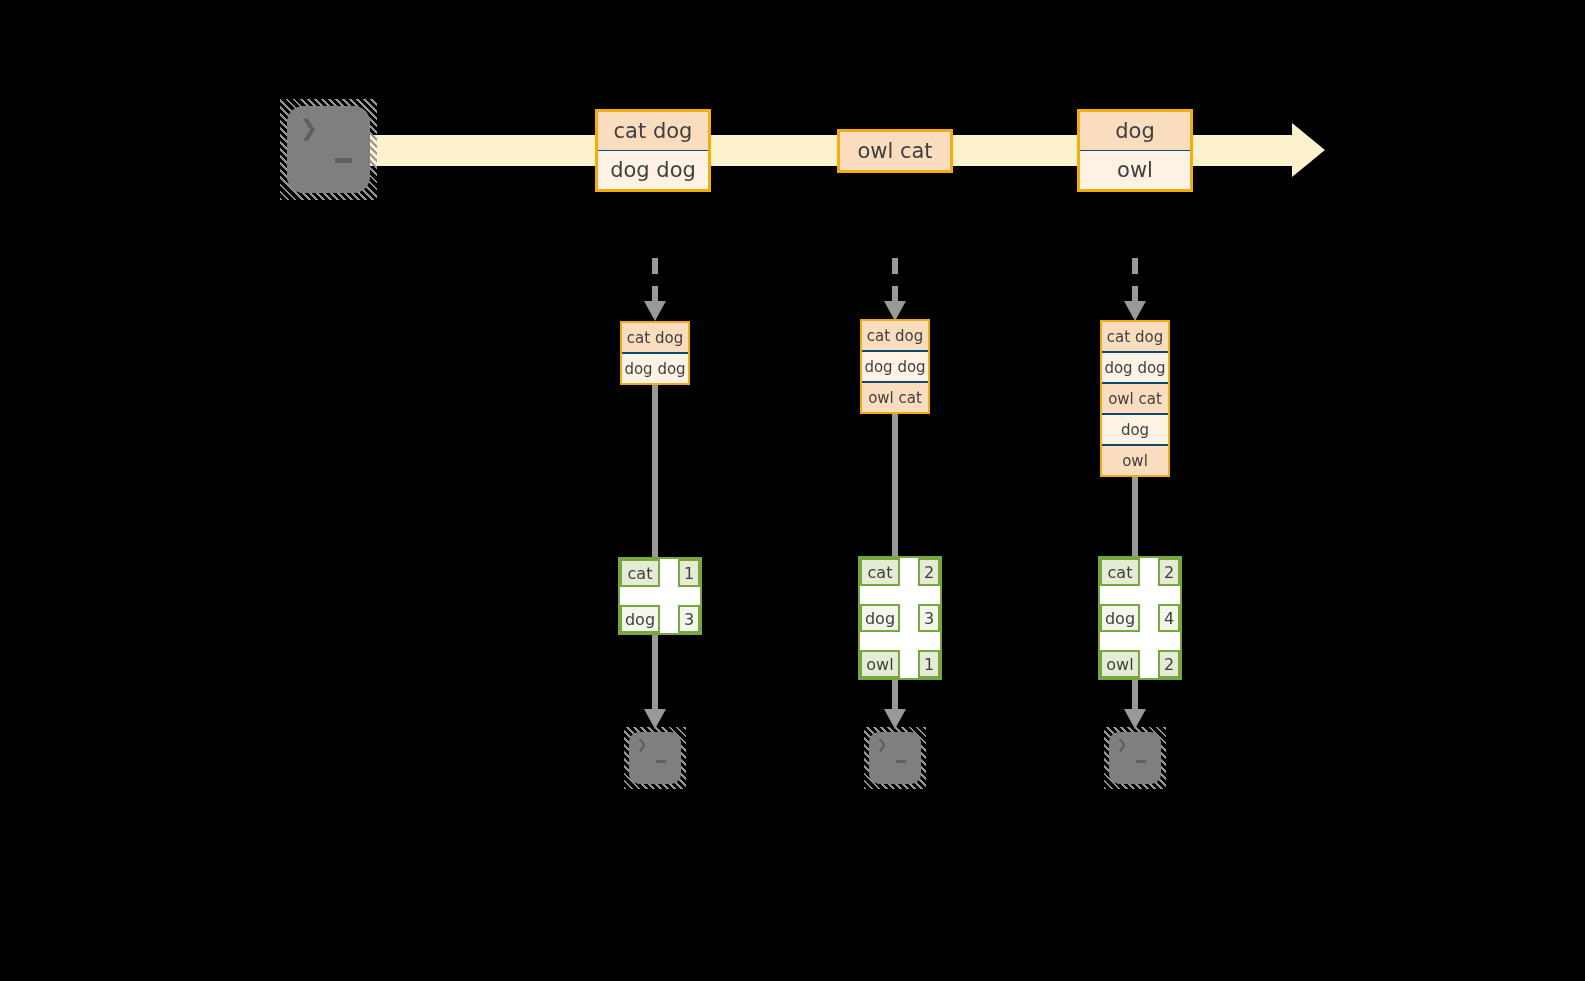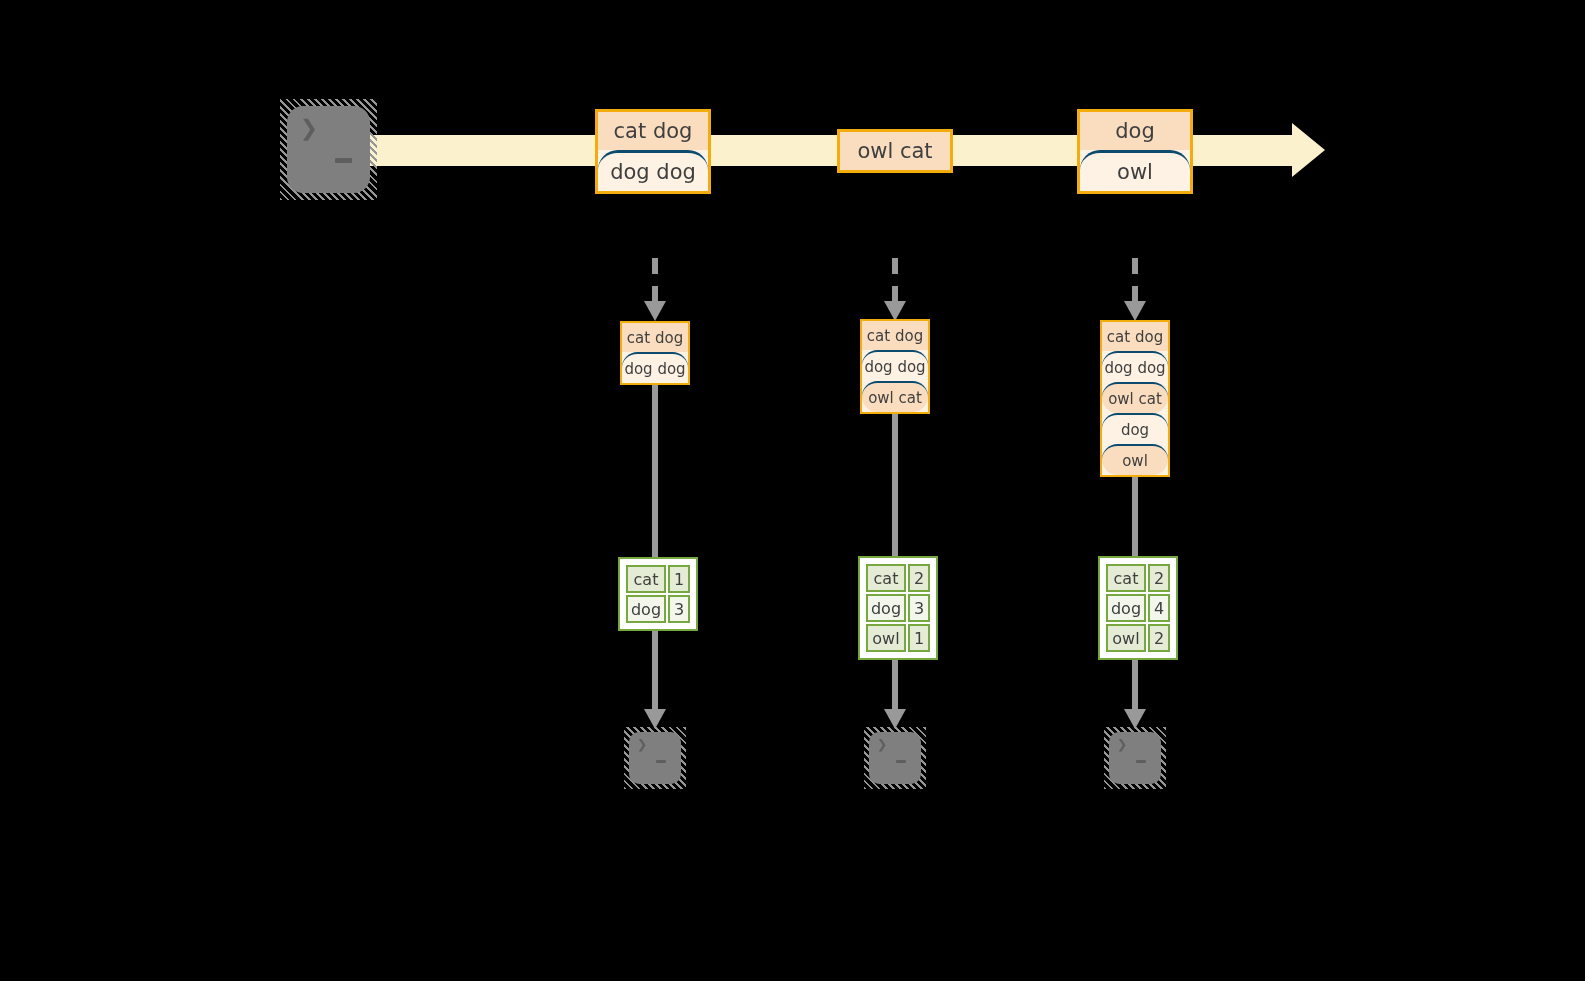--- a/index.html
+++ b/index.html
@@ -8,41 +8,41 @@
 
   
   .stream-band{position:absolute;left:368px;top:135px;width:924px;height:31px;background:#fbf1cd;z-index:1;}
   .stream-arrowhead{position:absolute;left:1292px;top:123px;width:0;height:0;
     border-top:27px solid transparent;border-bottom:27px solid transparent;border-left:33px solid #fbf1cd;z-index:1;}
 
   
   .obox{position:absolute;box-sizing:border-box;border:3px solid #f2ad0d;z-index:3;background:#fdf2e3;}
   .obox .row{height:38px;display:flex;align-items:center;justify-content:center;
     font-size:21px;color:#3f3f3f;white-space:nowrap;}
-  .obox .row + .row{border-top:3px solid #0c4a6e;border-radius:20px;}
+  .obox .row + .row{border-top:1px solid #0c4a6e;}
   .row.peach{background:#faddbe;}
   .row.cream{background:#fdf2e3;}
   .obox.small{border-width:2px;}
   .obox.small .row{height:29px;font-size:15px;}
   .obox.small .row + .row{border-top-width:2px;}
 
   
   .vdash{position:absolute;width:6px;z-index:2;
     background:repeating-linear-gradient(180deg,#999 0 16px,transparent 16px 28px);}
   .vline{position:absolute;width:6px;background:#999;z-index:2;}
   .ahead{position:absolute;width:0;height:0;z-index:2;
     border-left:11px solid transparent;border-right:11px solid transparent;border-top:20px solid #999;}
 
   
   .query-band{position:absolute;left:694px;top:462px;width:429px;height:45px;background:#fff;z-index:1;
     display:flex;align-items:center;justify-content:center;font-size:30px;color:#1c1c1c;letter-spacing:.5px;}
 
   
-  .gtable{position:absolute;background:#fff;border:2px solid #76a83f;padding:6px;display:grid;
-    grid-template-columns:40px 22px;gap:2px;z-index:3;}
+  .gtable{position:absolute;background:#fff;border:2px solid #76a83f;padding:0;display:grid;
+    grid-template-columns:40px 22px;gap:18px;z-index:3;}
   .gcell{border:2px solid #76a83f;height:24px;display:flex;align-items:center;justify-content:center;
     font-size:16px;color:#3f3f3f;}
   .gcell.dark{background:#e4ecd5;}
   .gcell.light{background:#f2f6eb;}
 
   
   .terminal{position:absolute;z-index:2;
     background:repeating-linear-gradient(45deg,#969696 0 2px,transparent 2px 5px);}
   .terminal .face{position:absolute;inset:7px;background:#7f7f7f;border-radius:16px;}
   .terminal .chev{position:absolute;left:13px;top:4px;font-size:30px;font-weight:bold;color:#5e5e5e;

